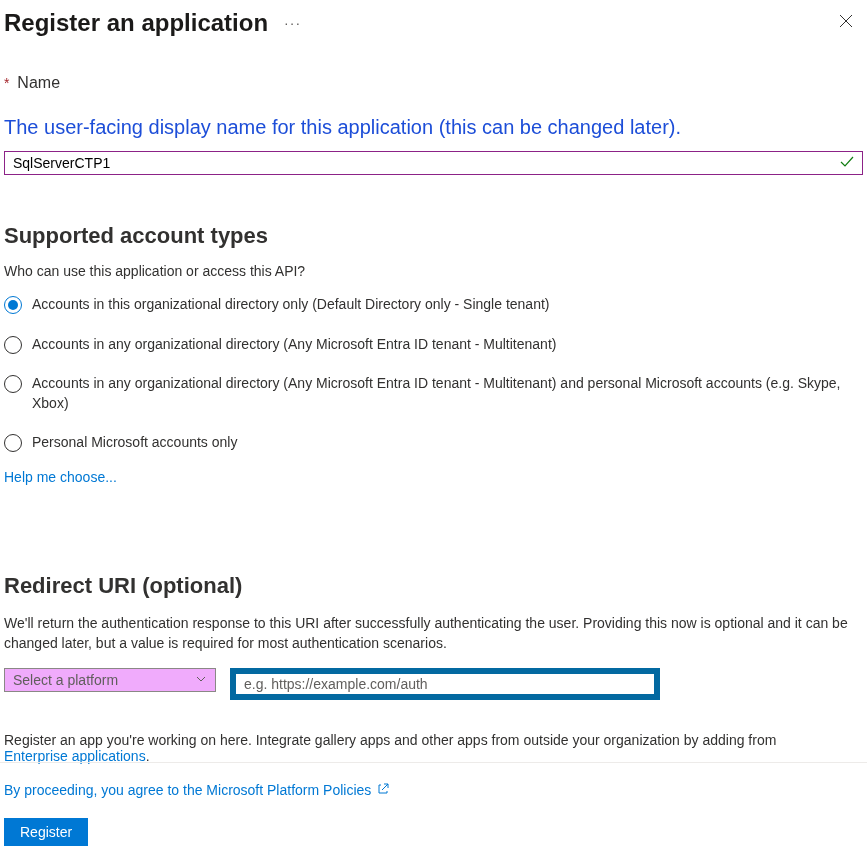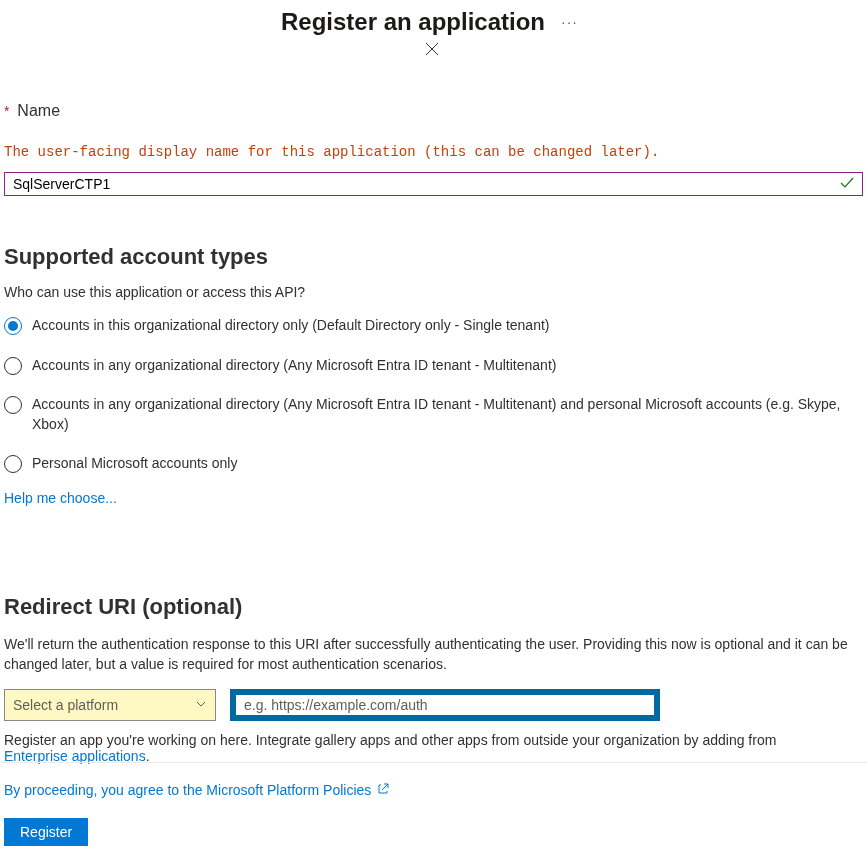--- a/index.html
+++ b/index.html
@@ -11,21 +11,20 @@
       height: 851px;
       padding: 0;
       background: #fff;
       position: relative;
     }
     .header {
       display: flex;
       align-items: center;
       justify-content: space-between;
       padding: 8px 8px 0 4px;
-      flex-direction: column;
     }
     .header-left { display: flex; align-items: center; gap: 12px; }
     .title {
       font-size: 24px;
       font-weight: 600;
       color: #1b1a19;
     }
     .more-btn {
       background: none;
       border: none;
@@ -47,24 +46,23 @@
     .section { margin-top: 37px; }
     .section.tight { margin-top: 48px; }
     .required-star { color: #a4262c; margin-right: 4px; }
     .field-label {
       font-size: 16px;
       color: #323130;
       margin-bottom: 12px;
       display: inline-block;
     }
     .field-desc {
-      font-size: 14px;
-      color: #c2410c;
+      font-size: 20px;
+      color: #1d4ed8;
       margin-bottom: 12px;
-      font-family: Liberation Mono, monospace;
     }
     .input-wrap {
       position: relative;
       display: flex;
       align-items: center;
     }
     .text-input {
       width: 100%;
       height: 24px;
       border: 1px solid #8c2287;
@@ -127,29 +125,29 @@
     .redirect-desc {
       font-size: 14px;
       color: #323130;
       line-height: 1.45;
       margin-bottom: 14px;
     }
     .redirect-row { display: flex; gap: 14px; }
     .select-box {
       position: relative;
       width: 212px;
-      height: 32px;
+      height: 24px;
       border: 1px solid #8a8886;
       display: flex;
       align-items: center;
       padding: 0 28px 0 8px;
       cursor: pointer;
       color: #605e5c;
       font-size: 14px;
-      background: #fef9c3;
+      background: #f0abfc;
     }
     .select-chevron {
       position: absolute;
       right: 8px;
       color: #605e5c;
     }
     .select-chevron svg { width: 12px; height: 12px; }
     .uri-input {
       width: 430px;
       height: 32px;

